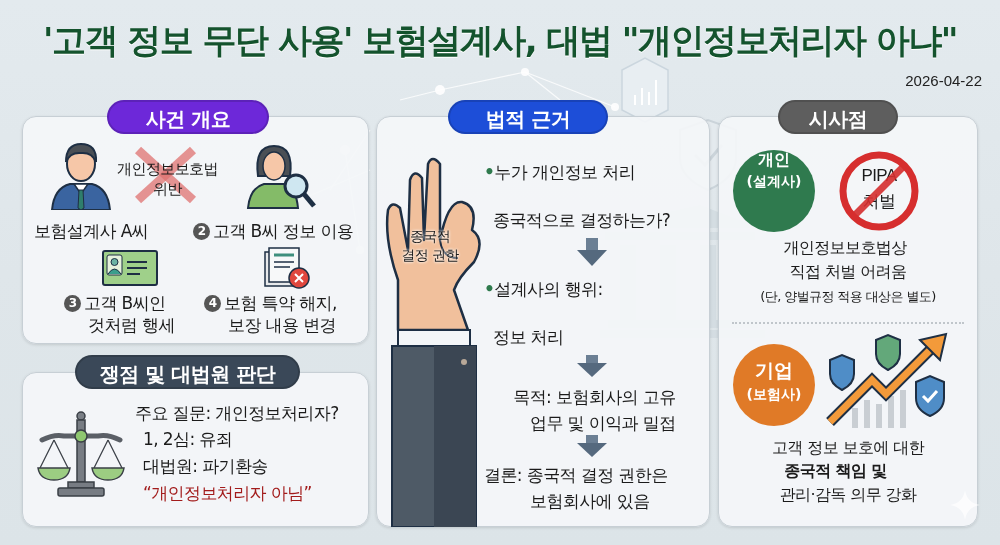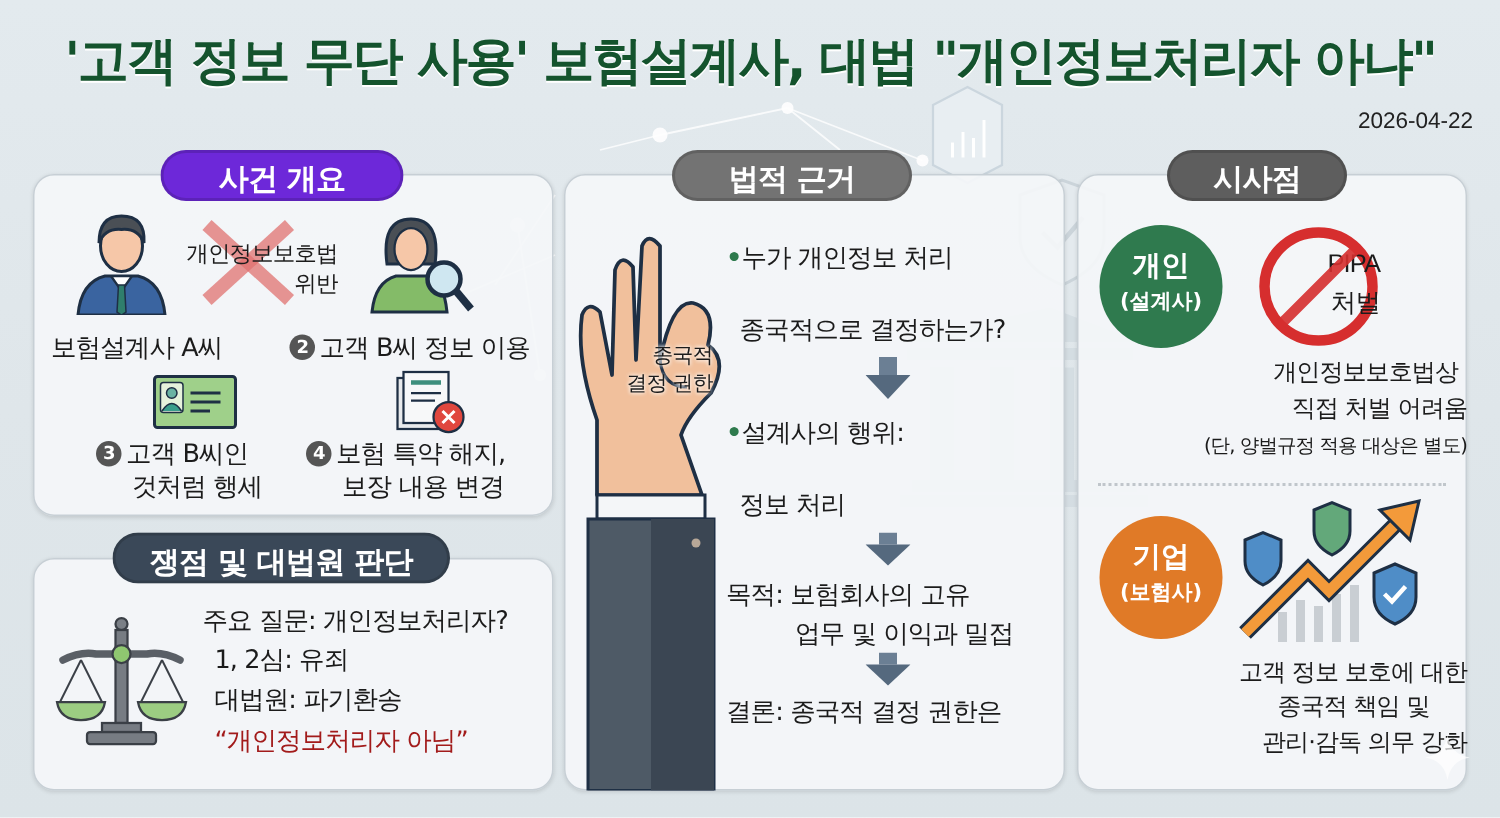--- a/index.html
+++ b/index.html
@@ -25,24 +25,24 @@
     border: 1px solid #c7cfd5; border-radius: 14px;
     box-shadow: 0 1px 3px rgba(0,0,0,0.12);
   }
   .pill {
     position: absolute; height: 34px; border-radius: 17px; color: #fff;
     font-weight: bold; font-size: 20px; text-align: center; line-height: 34px;
     border: 2px solid rgba(0,0,0,0.15); letter-spacing: -0.5px;
   }
   .pill-blue { background: #6d28d9; }
   .pill-navy { background: #3a4858; }
-  .pill-green { background: #737373; }
+  .pill-green { background: #1d4ed8; }
   .pill-gray { background: #5e5e5e; }
   .txt { position: absolute; color: #1b1b1b; letter-spacing: -0.6px; }
-  .c { text-align: right; }
+  .c { text-align: center; }
   .num {
     display: inline-block; width: 17px; height: 17px; border-radius: 50%;
     background: #555; color: #fff; font-size: 12px; line-height: 17px;
     text-align: center; font-weight: bold; vertical-align: 2px; margin-right: 3px;
   }
   .red { color: #a21b1b; }
   .bullet { color: #2e7a4d; font-weight: bold; }
   .circle {
     position: absolute; border-radius: 50%; color: #fff; text-align: center; font-weight: bold;
   }
@@ -209,39 +209,40 @@
   <span class="bullet">•</span><span>설계사의 행위:</span><br>
   <br>
   <span style="margin-left:9px;">정보 처리</span>
 </div>
 
 <svg style="left:577px; top:355px;" width="30" height="24" viewBox="0 0 30 24">
   <rect x="9" y="0" width="12" height="8" fill="#6b7f94"></rect>
     <polygon points="0,8 30,8 15,22" fill="#55697e"></polygon>
 </svg>
 
-<div class="txt" style="left:484px; top:384px; font-size:17px; line-height:26px;">
+<div class="txt" style="left:484px; top:384px; font-size:17px; line-height:26px;text-align:right;">
   <span>목적:</span> <span>보험회사의 고유</span><br>
   <span style="margin-left:46px;">업무 및 이익과 밀접</span>
 </div>
 
 <svg style="left:577px; top:435px;" width="30" height="24" viewBox="0 0 30 24">
   <rect x="9" y="0" width="12" height="8" fill="#6b7f94"></rect>
     <polygon points="0,8 30,8 15,22" fill="#55697e"></polygon>
 </svg>
 
 <div class="txt" style="left:484px; top:462px; font-size:17px; line-height:26px;">
   <span>결론:</span> <span>종국적 결정 권한은</span><br>
+  <span style="margin-left:46px;">보험회사에 있음</span>
 </div>
 
 <div class="panel" style="left:718px; top:116px; width:260px; height:411px;"></div>
 <div class="pill pill-gray" style="left:778px; top:100px; width:120px;">시사점</div>
 
 <div class="circle" style="left:733px; top:150px; width:82px; height:82px; background:#2f7a4e;">
-  <div style="font-size:19px; margin-top:14px;">개인</div>
+  <div style="font-size:16px; ">개인</div>
   <div style="font-size:14px; margin-top:2px;">(설계사)</div>
 </div>
 
 <svg style="left:838px; top:150px;" width="82" height="82" viewBox="0 0 82 82">
   <circle cx="41" cy="41" r="36" fill="#f4f6f8" stroke="#d62e2e" stroke-width="7"></circle>
 </svg>
 <div class="txt c" style="left:838px; top:166px; width:82px; font-size:17px; font-family:'Liberation Sans',sans-serif;">PIPA</div>
 <div class="txt c" style="left:838px; top:190px; width:82px; font-size:17px;">처벌</div>
 <svg style="left:838px; top:150px;" width="82" height="82" viewBox="0 0 82 82">
   <line x1="66" y1="16" x2="16" y2="66" stroke="#d62e2e" stroke-width="7" opacity="0.9"></line>
@@ -269,18 +270,18 @@
   <path d="M8 92 L50 50 L64 64 L110 18" fill="none" stroke="#1e2f44" stroke-width="11" stroke-linejoin="miter"></path>
   <path d="M8 92 L50 50 L64 64 L110 18" fill="none" stroke="#f39a3a" stroke-width="7" stroke-linejoin="miter"></path>
   <polygon points="98,10 124,4 118,30" fill="#f39a3a" stroke="#1e2f44" stroke-width="2"></polygon>
   <path d="M8 30 L20 25 L32 30 L32 44 Q32 54 20 60 Q8 54 8 44 Z" fill="#4f8dc7" stroke="#1e2f44" stroke-width="2"></path>
   <path d="M54 10 L66 5 L78 10 L78 24 Q78 34 66 40 Q54 34 54 24 Z" fill="#63a87a" stroke="#1e2f44" stroke-width="2"></path>
   <path d="M94 52 L108 46 L122 52 L122 68 Q122 80 108 86 Q94 80 94 68 Z" fill="#4f8dc7" stroke="#1e2f44" stroke-width="2"></path>
   <path d="M101 66 L106 71 L115 61" fill="none" stroke="#fff" stroke-width="3"></path>
 </svg>
 
 <div class="txt c" style="left:718px; top:438px; width:260px; font-size:16px;">고객 정보 보호에 대한</div>
-<div class="txt c" style="left:718px; top:461px; width:235px; font-size:16px;">종국적 책임 및</div>
+<div class="txt c" style="left:718px; top:461px; width:235px; font-size:16px;font-weight:bold;">종국적 책임 및</div>
 <div class="txt c" style="left:718px; top:485px; width:260px; font-size:16px;">관리·감독 의무 강화</div>
 
 <svg style="left:950px; top:490px;" width="30" height="30" viewBox="0 0 30 30">
   <path d="M15 0 Q17 13 30 15 Q17 17 15 30 Q13 17 0 15 Q13 13 15 0 Z" fill="#ffffff" opacity="0.7"></path>
 </svg>
 
 </body></html>

